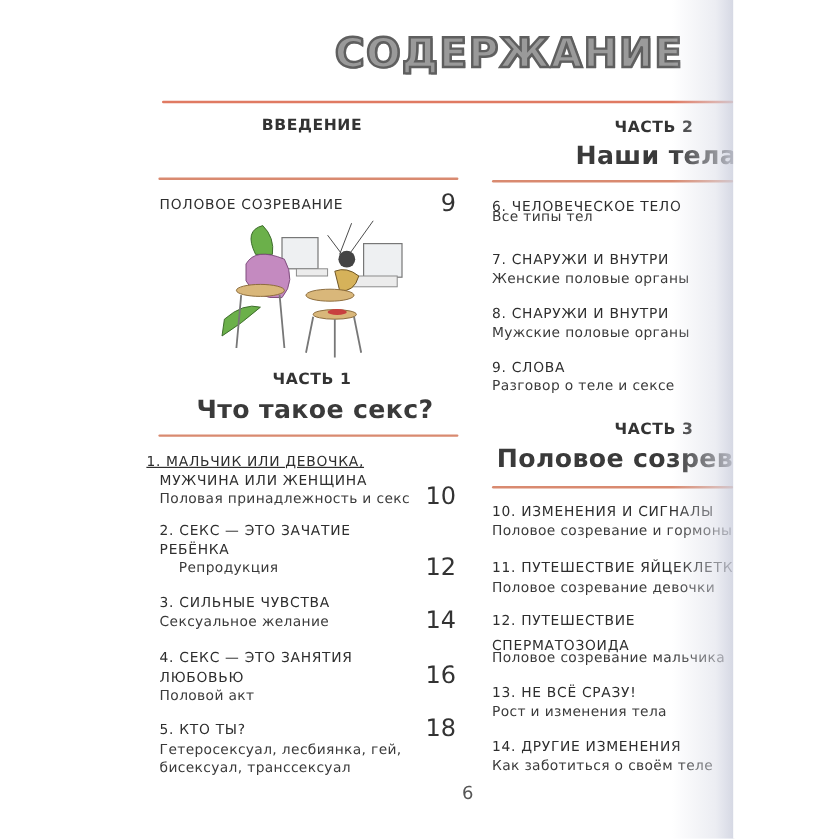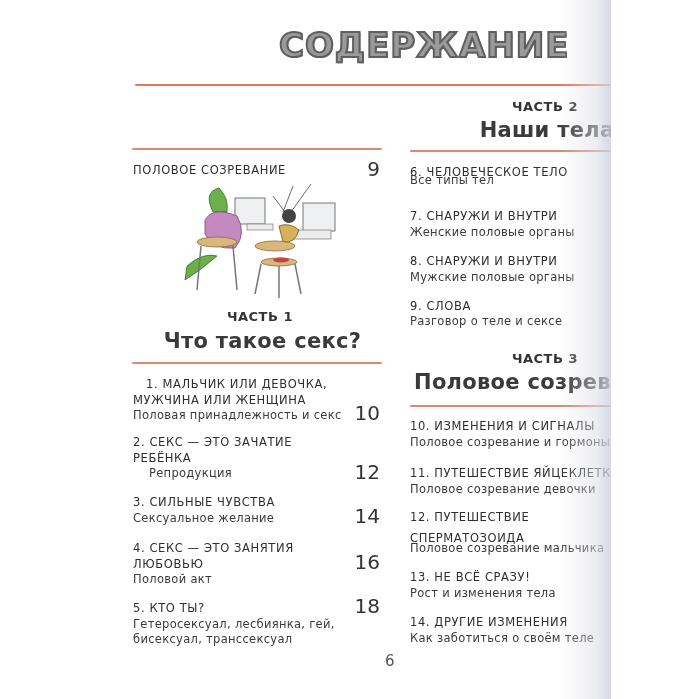--- a/index.html
+++ b/index.html
@@ -59,20 +59,21 @@
   .illustration { position: absolute; left: 183px; top: 182px; width: 175px; height: 118px; }
 </style>
 </head>
 <body>
 
 <div class="page">
 
   <div class="toc-title">СОДЕРЖАНИЕ</div>
   <div class="red-line" style="left:135px; top:84px; width:476px;"></div>
 
+  <div class="section-kicker" style="left:130px; top:97px; width:260px;">ВВЕДЕНИЕ</div>
   <div class="red-line thin" style="left:132px; top:148px; width:250px;"></div>
 
   <div class="entry-title" style="left:133px; top:162px;">ПОЛОВОЕ СОЗРЕВАНИЕ</div>
   <div class="page-num" style="left:350px; top:157px;">9</div>
 
   <svg class="illustration" viewBox="0 0 175 118">
     <rect x="52" y="16" width="30" height="26" fill="#eef0f2" stroke="#777" stroke-width="1"></rect>
     <rect x="120" y="21" width="32" height="28" fill="#eef0f2" stroke="#777" stroke-width="1"></rect>
     <rect x="108" y="48" width="40" height="9" fill="#ececec" stroke="#888" stroke-width="0.8"></rect>
     <rect x="64" y="42" width="26" height="6" fill="#ececec" stroke="#888" stroke-width="0.8"></rect>
@@ -93,21 +94,21 @@
     <line x1="78" y1="82" x2="72" y2="112" stroke="#777" stroke-width="1.5"></line>
     <line x1="112" y1="82" x2="118" y2="112" stroke="#777" stroke-width="1.5"></line>
     <line x1="96" y1="84" x2="96" y2="116" stroke="#777" stroke-width="1.5"></line>
   </svg>
 
   <div class="section-kicker" style="left:130px; top:309px; width:260px;">ЧАСТЬ 1</div>
   <div class="section-heading" style="left:130px; top:329px; width:265px;">Что такое секс?</div>
   <div class="red-line thin" style="left:132px; top:362px; width:250px;"></div>
 
   <div>
-    <div class="entry-title" style="left:146px; top:376px;">1. МАЛЬЧИК ИЛИ ДЕВОЧКА,</div>
+    <div class="entry-title" style="left:122px; top:376px;text-decoration:underline;">1. МАЛЬЧИК ИЛИ ДЕВОЧКА,</div>
     <div class="entry-title" style="left:133px; top:392px;">МУЖЧИНА ИЛИ ЖЕНЩИНА</div>
     <div class="entry-sub" style="left:133px; top:408px;">Половая принадлежность и секс</div>
     <div class="page-num" style="left:350px; top:401px;">10</div>
   </div>
 
   <div>
     <div class="entry-title" style="left:133px; top:434px;">2. СЕКС — ЭТО ЗАЧАТИЕ</div>
     <div class="entry-title" style="left:133px; top:450px;">РЕБЁНКА</div>
     <div class="entry-sub" style="left:133px; top:466px;margin-left:16px;">Репродукция</div>
     <div class="page-num" style="left:350px; top:460px;">12</div>

